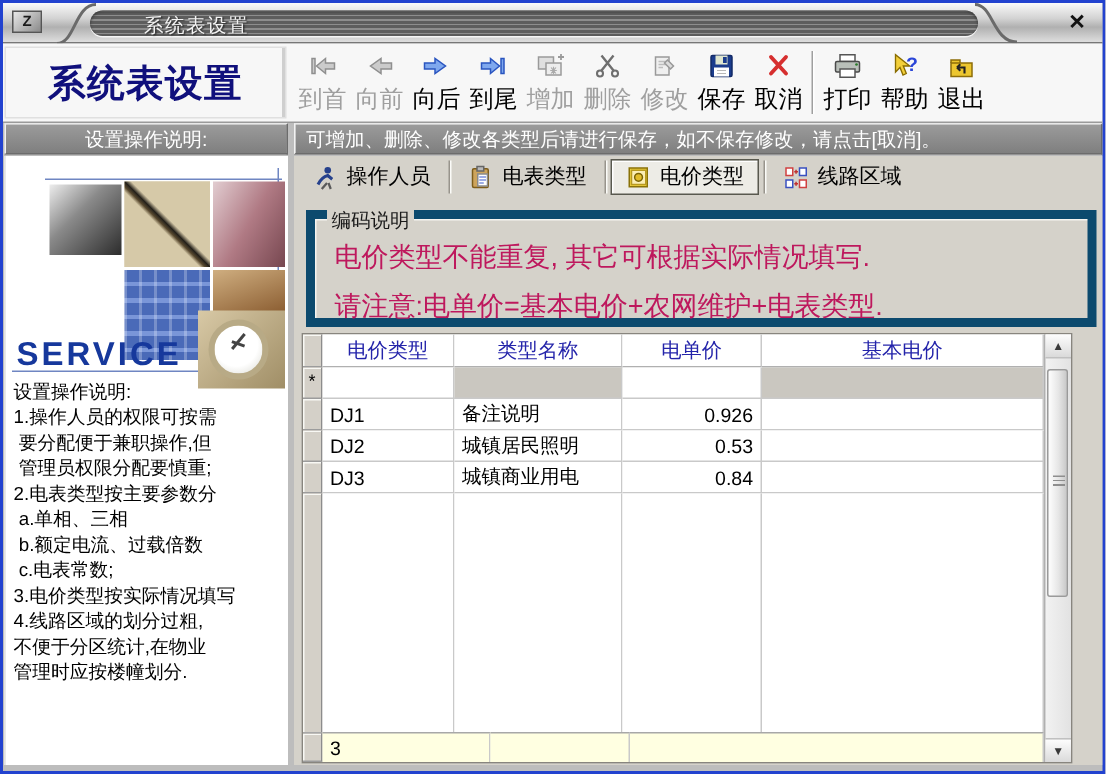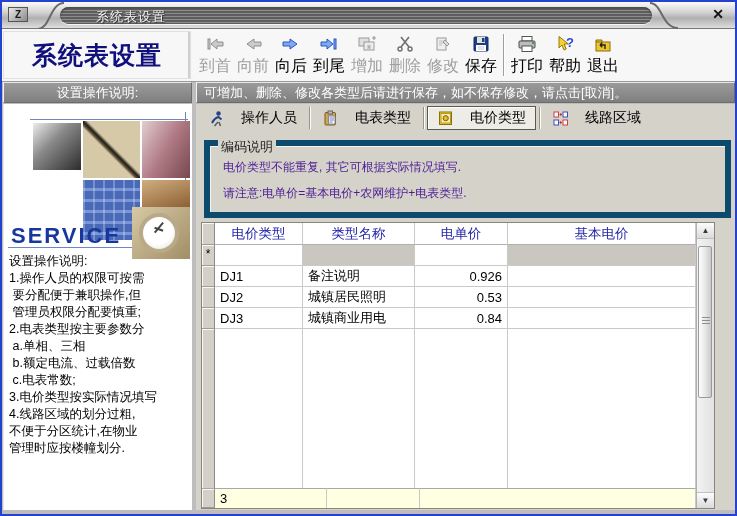--- a/index.html
+++ b/index.html
@@ -41,27 +41,27 @@
   .service{position:absolute;left:7px;top:119px;font:bold 22px "Liberation Sans",sans-serif;color:#16389c;letter-spacing:2px;}
   .watch{position:absolute;left:128px;top:103px;width:58px;height:52px;background:linear-gradient(135deg,#d8c9a6,#a08e66);}
   .watch .face{position:absolute;left:7px;top:6px;width:40px;height:40px;border-radius:50%;
     background:radial-gradient(circle at 45% 40%,#ffffff 55%,#d8d8d0);border:4px solid #b8aa86;}
   .watch .h1{position:absolute;left:26px;top:14px;width:1.5px;height:13px;background:#444;transform:rotate(40deg);}
   .watch .h2{position:absolute;left:26px;top:18px;width:1.5px;height:9px;background:#444;transform:rotate(-70deg);}
   .instructions{position:absolute;left:5px;top:149px;width:183px;font-size:12.5px;line-height:17px;color:#000;white-space:pre-wrap;}
   
   .main{position:absolute;left:194px;top:102px;width:539px;height:406px;background:#d5d2ca;}
   .tabbar{position:absolute;left:3px;top:1px;height:26px;display:flex;align-items:flex-start;}
-  .tab{height:24px;margin-top:1px;display:flex;align-items:center;gap:16px;padding:0 9px;font-size:14px;color:#000;}
+  .tab{height:24px;margin-top:1px;display:flex;align-items:center;gap:6px;padding:0 9px;font-size:14px;color:#000;}
   .tab svg{width:17px;height:17px;}
   .tab.selected{border:1px solid #59594f;background:#edece6;box-shadow:inset 1px 1px 0 #fff;}
   .tabsep{width:1px;height:22px;background:#98948c;box-shadow:1px 0 0 #fbfbf8;margin:2px 3px 0 3px;}
   .groupbox{position:absolute;left:8px;top:36px;width:527px;height:78px;border:6px solid #0c4a6e;box-shadow:1px 1px 0 #f5f4f0 inset;}
   .gb-legend{position:absolute;left:8px;top:-8px;background:#d5d2ca;padding:0 3px;font-size:13px;color:#1a1a1a;}
-  .gb-line{margin:13px 0 0 13px;font-size:12px;color:#4c1d95;}
+  .gb-line{margin:13px 0 0 13px;font-size:18px;color:#be185d;}
   .gb-line.second{margin-top:9px;}
   
   .grid{position:absolute;left:5px;top:118px;width:514px;height:287px;border:1px solid #88857e;background:#fff;display:flex;}
   .gcols{flex:1;display:flex;flex-direction:column;min-width:0;}
   .grow{display:flex;flex:none;height:21px;}
   .grow.hdr{height:22px;}
   .grow.filler{flex:1;height:auto;}
   .gsel{width:13px;flex:none;background:#d4d0c8;border-right:1px solid #8c8c8c;border-bottom:1px solid #9c9c9c;
     box-shadow:inset 1px 1px 0 #f8f8f4;font-size:12px;color:#000;text-align:center;line-height:19px;}
   .filler .gsel{border-bottom:none;}
@@ -160,20 +160,26 @@
       <div class="tbtn">
         <svg viewBox="0 0 22 18">
             <rect x="4" y="2" width="14" height="14" rx="1" fill="#1b3c8c" stroke="#122a66"></rect>
             <rect x="7" y="2" width="8" height="6" fill="#dfe6cf"></rect>
             <rect x="12" y="3" width="2.5" height="4" fill="#1b3c8c"></rect>
             <rect x="6" y="10" width="10" height="6" fill="#ffffff"></rect>
             <path d="M8 12h6M8 14h6" stroke="#b8b8b8" stroke-width="0.8"></path>
           </svg>
         <span class="lbl">保存</span>
       </div>
+      <div class="tbtn">
+        <svg viewBox="0 0 22 18">
+            <path d="M6 3l10 11M16 3L6 14" stroke="#d62f2f" stroke-width="2.6" stroke-linecap="round" fill="none"></path>
+          </svg>
+        <span class="lbl">取消</span>
+      </div>
       <div class="tsep"></div>
       <div class="tbtn">
         <svg viewBox="0 0 22 18">
             <rect x="6" y="1.5" width="10" height="4.5" fill="#fff" stroke="#555"></rect>
             <rect x="3" y="6" width="16" height="7" rx="1" fill="#b9bfb9" stroke="#4a4a4a"></rect>
             <rect x="6" y="11" width="10" height="5.5" fill="#fff" stroke="#555"></rect>
             <circle cx="17" cy="8" r="0.9" fill="#2a7a2a"></circle>
           </svg>
         <span class="lbl">打印</span>
       </div>

